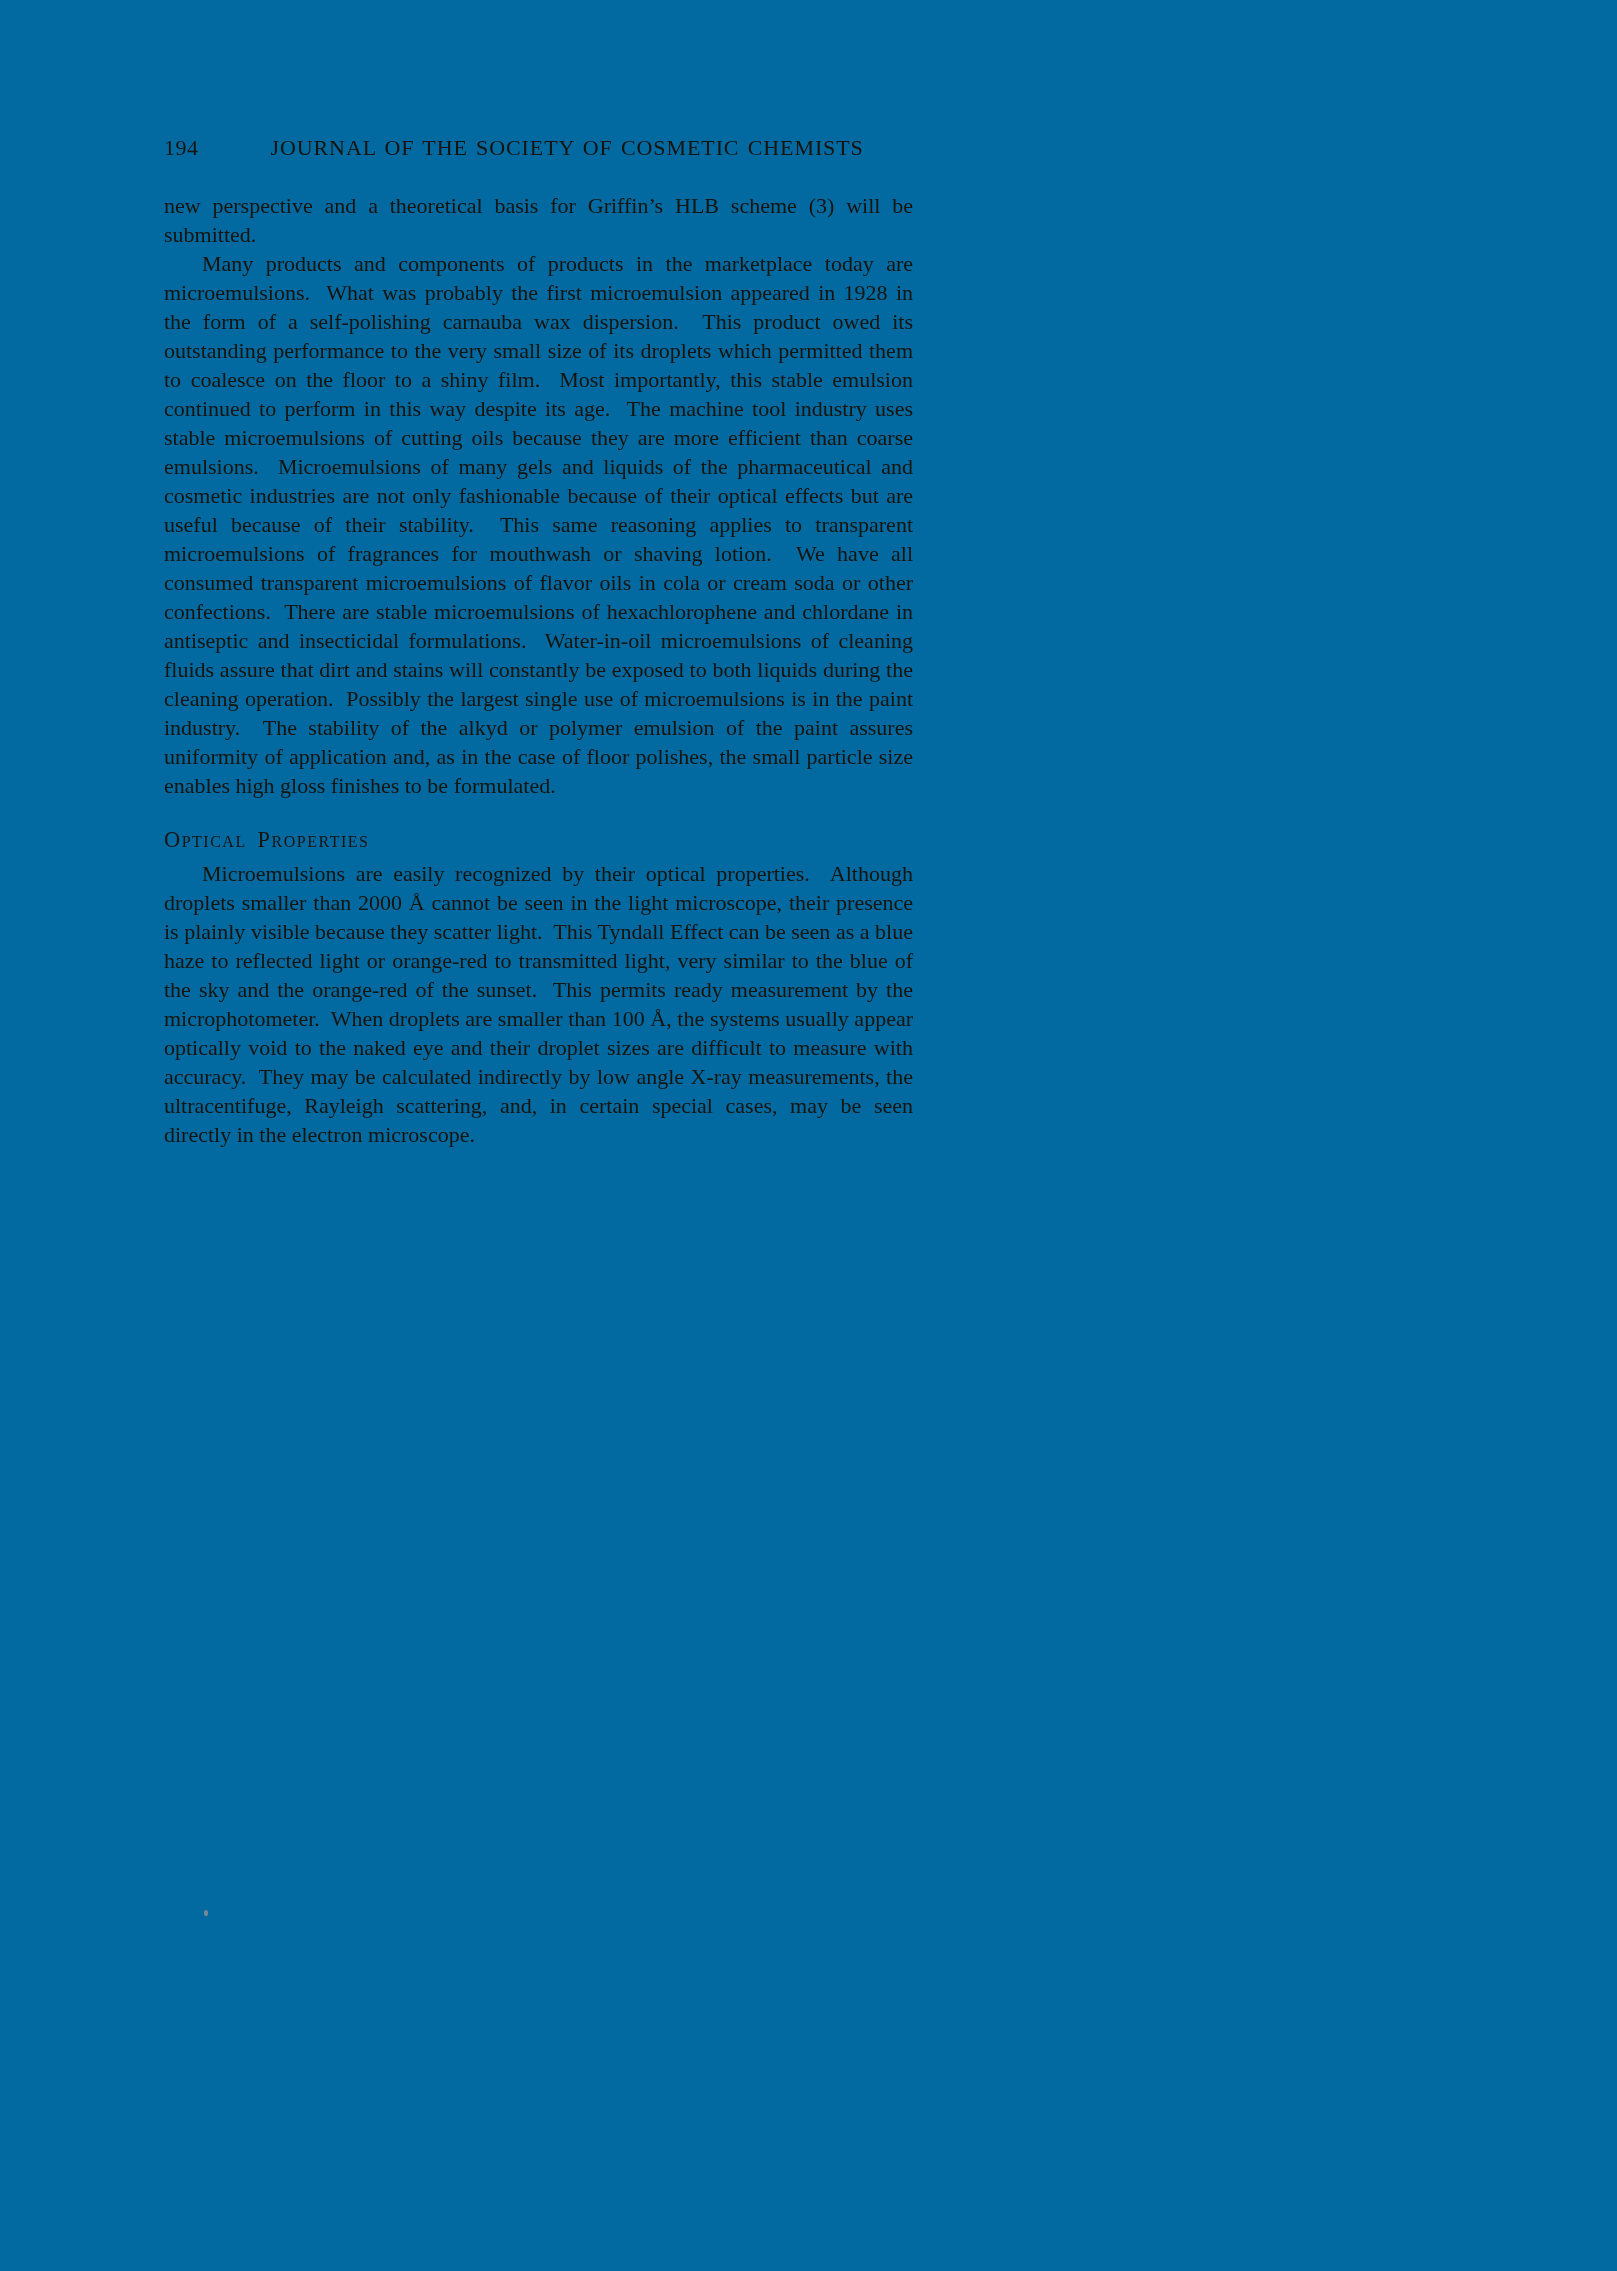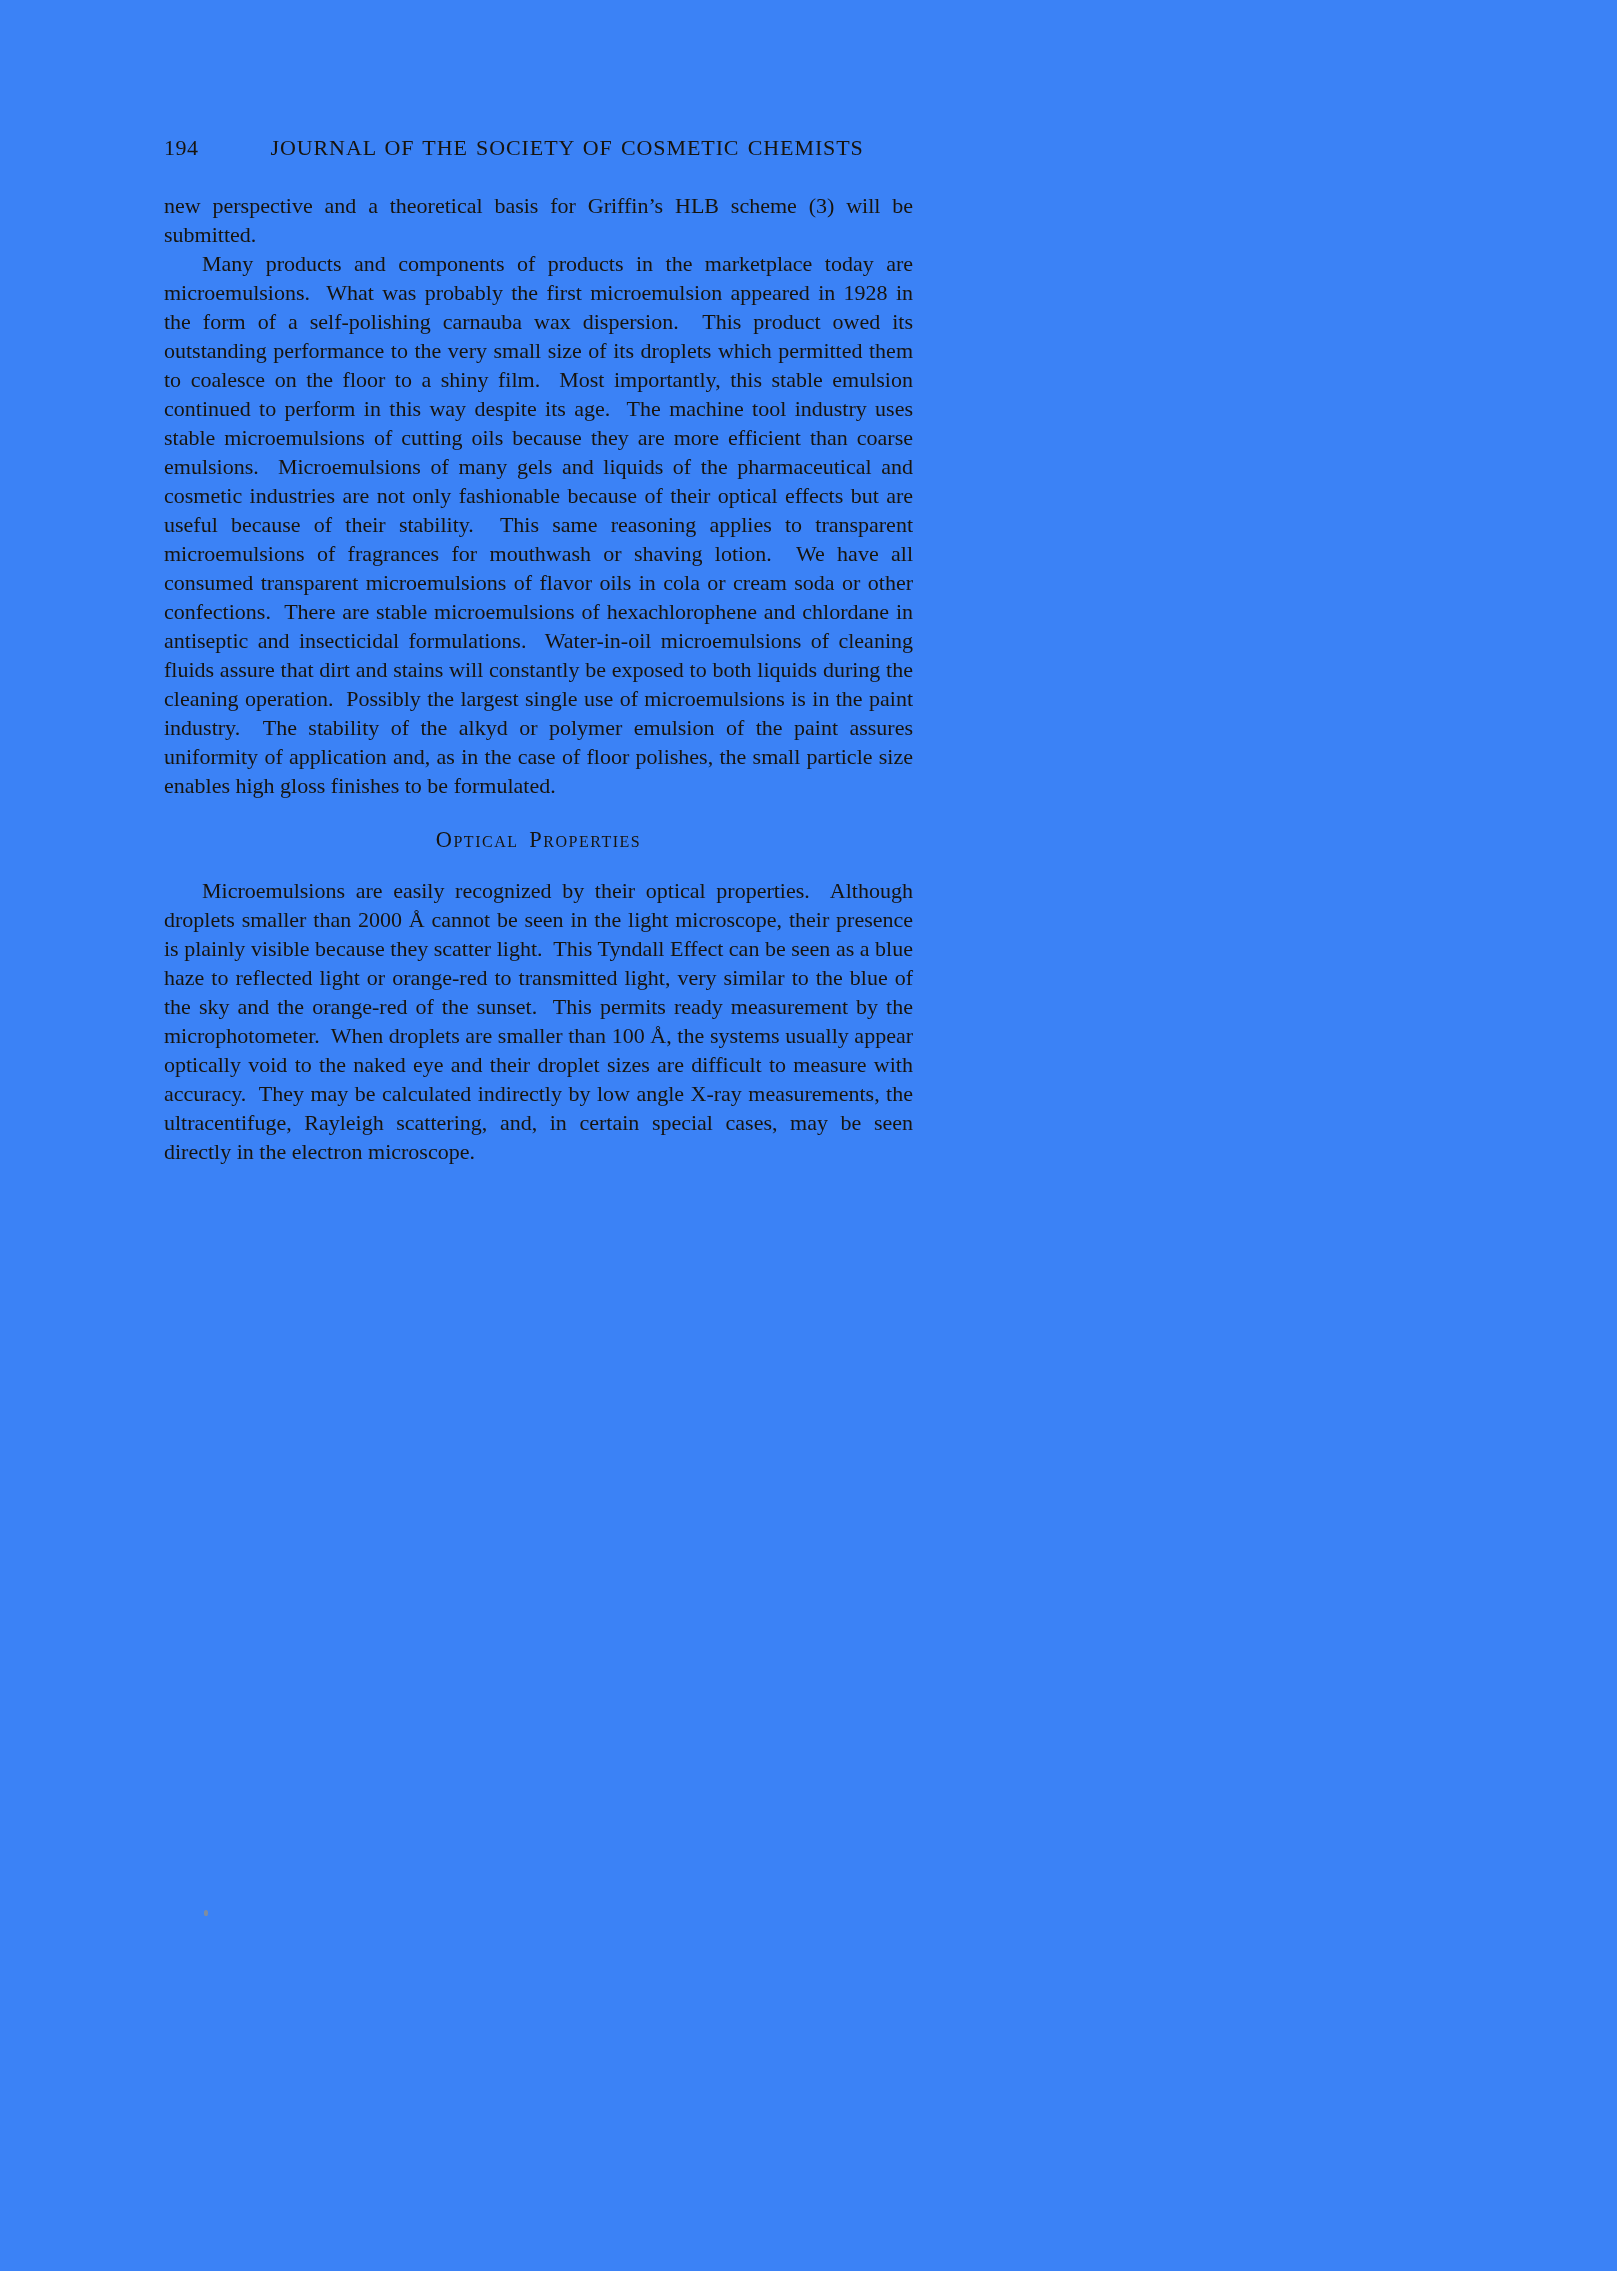--- a/index.html
+++ b/index.html
@@ -4,21 +4,21 @@
 <style>
   html, body {
     margin: 0;
     padding: 0;
     background: #fcfcf8;
   }
   .page {
     position: relative;
     width: 1618px;
     height: 2271px;
-    background: #3b82f6;
+    background: #0369a1;
     color: #17140e;
     font-family: "Liberation Serif", "DejaVu Serif", serif;
     overflow: hidden;
   }
   .text-block {
     position: absolute;
     left: 164px;
     top: 135px;
     width: 749px;
   }
@@ -44,25 +44,24 @@
     text-align: justify;
     white-space: pre-wrap;
     hyphens: none;
   }
   p.indent {
     text-indent: 38px;
   }
   .section-heading {
     font-size: 22.4px;
     font-weight: 400;
-    text-align: center;
     font-variant: small-caps;
     letter-spacing: 1.5px;
     word-spacing: 3.8px;
-    margin: 27px 0 23px 0;
+    margin: 27px 0 6px 0;
   }
   .scan-speck {
     position: absolute;
     left: 204px;
     top: 1910px;
     width: 3.8px;
     height: 5.7px;
     background: #90908c;
     border-radius: 50%;
     opacity: 0.8;

